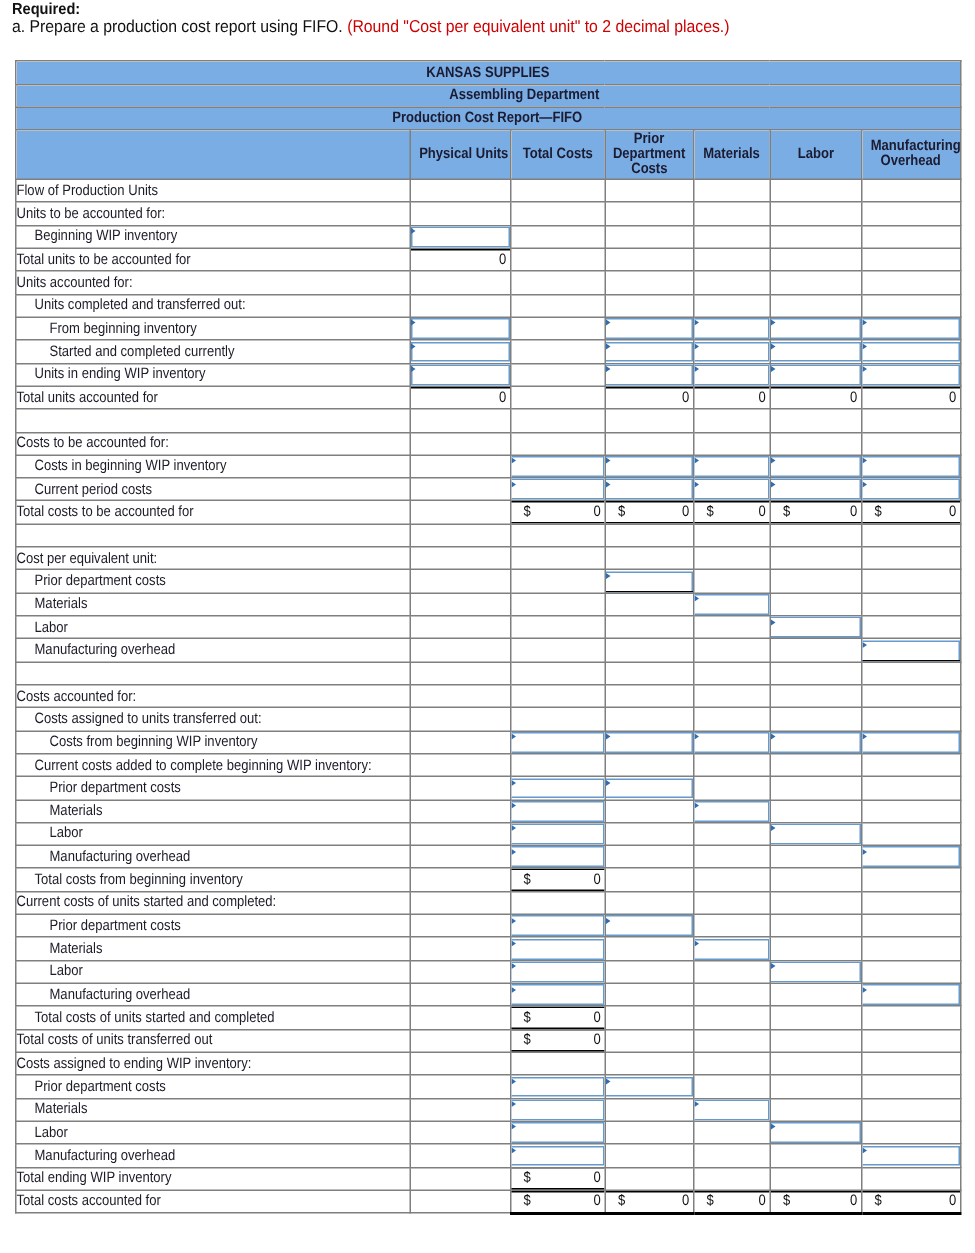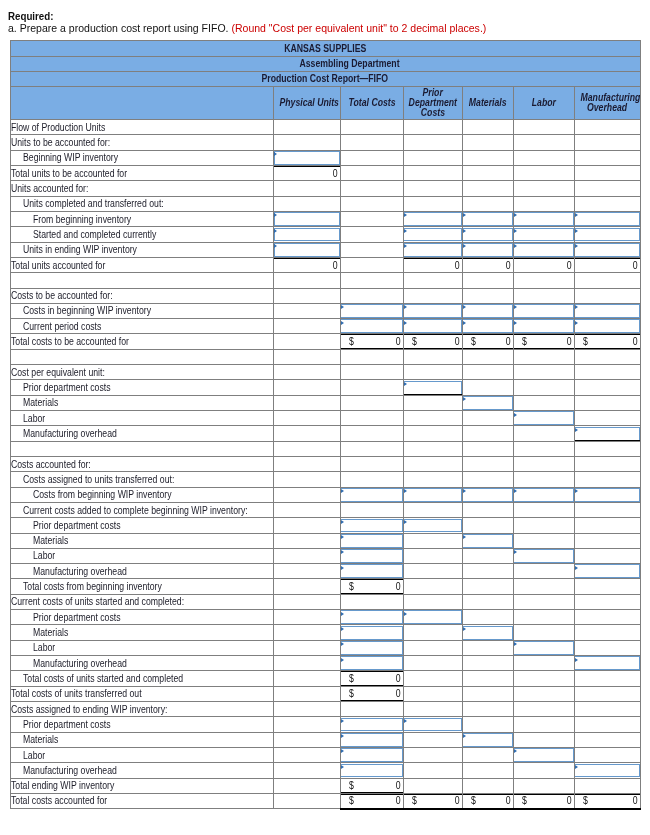--- a/index.html
+++ b/index.html
@@ -2,38 +2,38 @@
 <html><head>
 <meta charset="utf-8">
 <title>Production Cost Report</title>
 <style>
   html,body{margin:0;padding:0;background:#ffffff;}
   body{width:650px;height:835px;font-family:"Liberation Sans",sans-serif;color:#111;}
   .cond{display:inline-block;transform:scaleX(0.87);transform-origin:left center;white-space:nowrap;}
   .cond-c{display:inline-block;transform:scaleX(0.87);transform-origin:center center;}
   .cond-r{display:inline-block;transform:scaleX(0.87);transform-origin:right center;white-space:nowrap;}
 
-  #instructions{position:absolute;left:8.2px;top:10px;text-decoration:underline;}
+  #instructions{position:absolute;left:8.2px;top:0px;text-decoration:underline;}
   #instructions .hd{font-size:10.6px;font-weight:bold;line-height:12px;color:#111;}
   #instructions .ln{font-size:11.45px;line-height:13px;color:#111;}
   #instructions .note{color:#cc0000;}
   #instructions .cond{transform:scaleX(0.92);}
 
   #report{position:absolute;left:9.5px;top:39.8px;}
   .rpt{border-collapse:collapse;table-layout:fixed;width:630px;border-spacing:0;}
   .rpt td{padding:0;margin:0;border:1px solid #7f7f7f;vertical-align:middle;
           overflow:hidden;box-sizing:border-box;}
   .rpt tr.t1 td{height:15.9px;margin-left:16px;}
   .rpt tr.t2 td{height:15.1px;padding-left:48px;}
   .rpt tr.t3 td{height:15.0px;}
   .rpt tr.hrow td{height:33.3px;}
   .rpt tr.drow td{height:15.32px;}
   td.title{background:#7aade4;text-align:center;font-weight:bold;font-size:10px;color:#1b1b32;}
   td.hcell{background:#7aade4;text-align:center;font-weight:bold;font-size:10px;color:#1b1b32;
-           line-height:9.8px;padding:0 1px;font-style:italic;}
+           line-height:9.8px;padding:0 1px;}
   .hl{display:block;white-space:nowrap;}
   td.lbl{font-size:10px;color:#1c1c28;padding-left:0;}
   td.lbl.ind1{padding-left:12px;}
   td.lbl.ind2{padding-left:22px;}
   td.cell{position:relative;}
   td.totcell{z-index:2;}
   td.inputcell{z-index:1;}
   td.blkbot{z-index:4;}
   .inbox{position:absolute;left:-0.5px;top:0.3px;right:0px;bottom:0.15px;
          border:1px solid #6699cc;background:#ffffff;box-sizing:border-box;display:block;}

